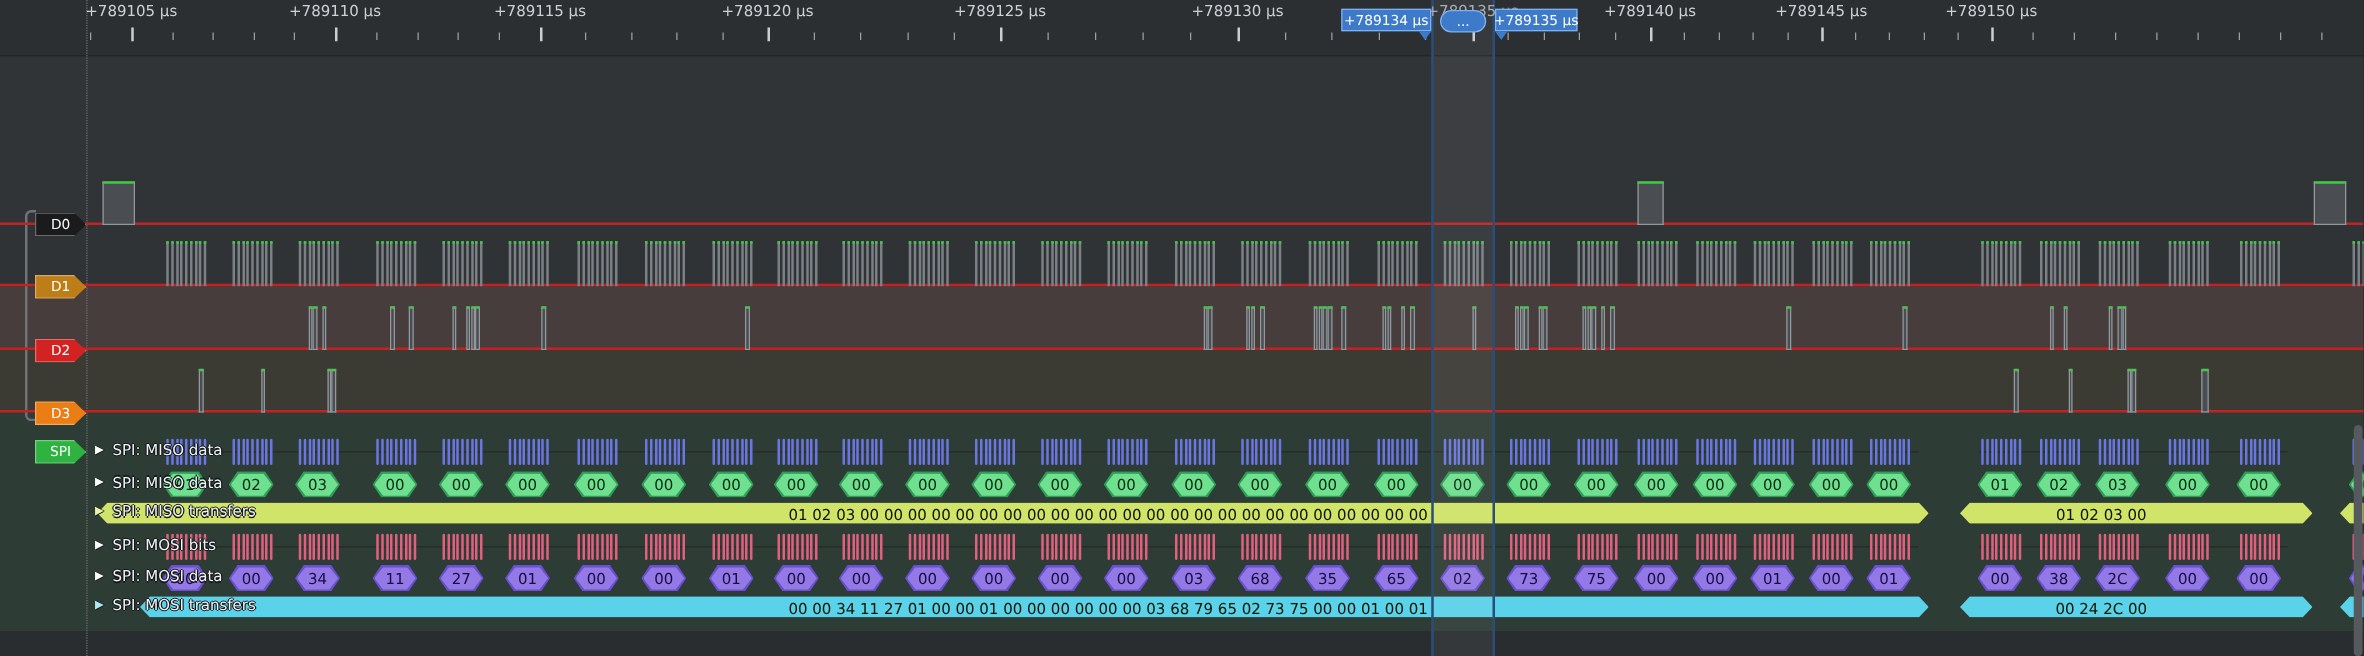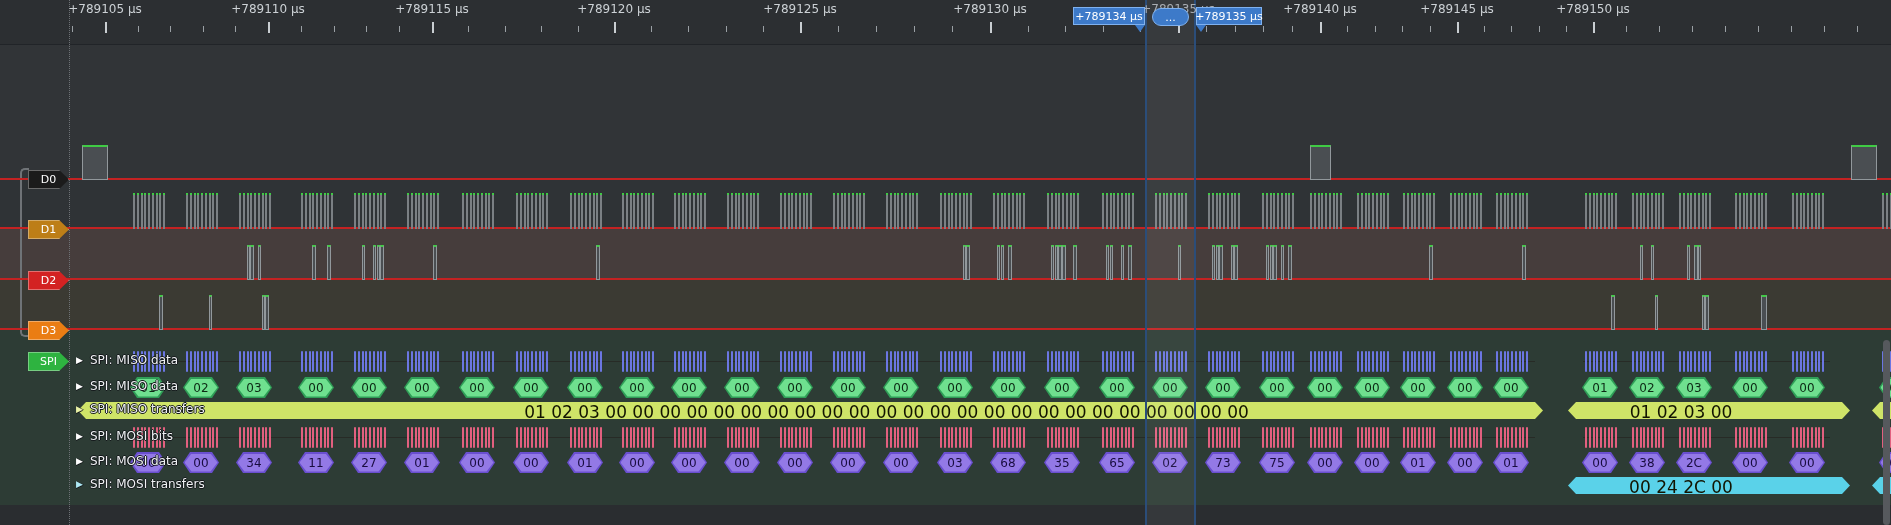--- a/index.html
+++ b/index.html
@@ -7,22 +7,22 @@
        font-family:"DejaVu Sans","Liberation Sans",sans-serif;background:#2c2f32;}
   .band{position:absolute;left:0;width:100%;}
   .pulse{position:absolute;background:#4a4e52;border:1px solid #92989c;border-top:2px solid #3fcb44;box-sizing:border-box;}
   .clockbar{position:absolute;width:2.1px;background:#7b8084;border-top:2px solid #3fcb44;box-sizing:border-box;}
   .bitstroke{position:absolute;width:2px;border-radius:1px;}
   .hexwrap{position:absolute;height:21px;}
   .hexouter,.hexinner{position:absolute;clip-path:polygon(0 50%,7px 0,calc(100% - 7px) 0,100% 50%,calc(100% - 7px) 100%,7px 100%);}
   .hexouter{left:0;top:0;width:100%;height:100%;}
   .hexinner{left:1.5px;top:1.5px;width:calc(100% - 3px);height:calc(100% - 3px);
             display:flex;align-items:center;justify-content:center;font-size:12px;}
-  .tbar{position:absolute;height:17px;display:flex;align-items:flex-start;justify-content:center;
-        font-size:17px;color:#121400;white-space:nowrap;overflow:hidden;}
+  .tbar{position:absolute;height:17px;display:flex;align-items:flex-end;justify-content:center;
+        font-size:12px;color:#121400;white-space:nowrap;overflow:hidden;}
   .tbar.mid{clip-path:polygon(8px 0,calc(100% - 8px) 0,100% 50%,calc(100% - 8px) 100%,8px 100%,0 50%);}
   .tbar.startonly{clip-path:polygon(8px 0,100% 0,100% 100%,8px 100%,0 50%);}
   .rowlabel{position:absolute;color:#f0f2f4;font-size:12px;white-space:nowrap;
             text-shadow:1px 0 0 #14181b,-1px 0 0 #14181b,0 1px 0 #14181b,0 -1px 0 #14181b;}
   .rowtri{position:absolute;font-size:9px;text-shadow:1px 0 0 #14181b,0 1px 0 #14181b;}
   .chanflag{position:absolute;left:28px;width:41px;height:19px;color:#fff;font-size:11px;
             display:flex;align-items:center;justify-content:center;
             clip-path:polygon(0 0,76% 0,100% 50%,76% 100%,0 100%);box-shadow:inset 0 0 0 1px rgba(255,255,255,.35);}
   .rlabel{position:absolute;top:2px;color:#ccd1d5;font-size:12px;white-space:nowrap;transform:translateX(-50%);}
   .cflag{position:absolute;top:7px;height:18px;background:#3d7ac9;border:1px solid #7fb1ef;box-sizing:border-box;
@@ -1319,20 +1319,23 @@
       </div>
       <div class="tbar mid" style="left: 78px; top: 402px; width: 1465px; background: rgb(207, 228, 104);">
         <span style="transform: translateX(76px);">01 02 03 00 00 00 00 00 00 00 00 00 00 00 00 00 00 00 00 00 00 00 00 00 00 00 00</span>
       </div>
       <div class="tbar mid" style="left: 1568px; top: 402px; width: 282px; background: rgb(207, 228, 104);">
         <span style="transform: translateX(-28px);">01 02 03 00</span>
       </div>
       <div class="tbar startonly" style="left: 1872px; top: 402px; width: 34px; background: rgb(207, 228, 104);">
         <span style="transform: translateX(0px);"></span>
       </div>
+      <div class="tbar mid" style="left: 112px; top: 477px; width: 1431px; background: rgb(90, 210, 233);">
+        <span style="transform: translateX(59px);">00 00 34 11 27 01 00 00 01 00 00 00 00 00 00 03 68 79 65 02 73 75 00 00 01 00 01</span>
+      </div>
       <div class="tbar mid" style="left: 1568px; top: 477px; width: 282px; background: rgb(90, 210, 233);">
         <span style="transform: translateX(-28px);">00 24 2C 00</span>
       </div>
       <div class="tbar startonly" style="left: 1872px; top: 477px; width: 34px; background: rgb(90, 210, 233);">
         <span style="transform: translateX(0px);"></span>
       </div>
     </div>
 
   <div id="cursor-band" style="position: absolute; top: 0px; height: 525px; background: rgba(235, 240, 245, 0.06); border-left: 2px solid rgb(43, 77, 121); border-right: 2px solid rgb(43, 77, 121); box-sizing: border-box; left: 1145px; width: 51px;"></div>
 

